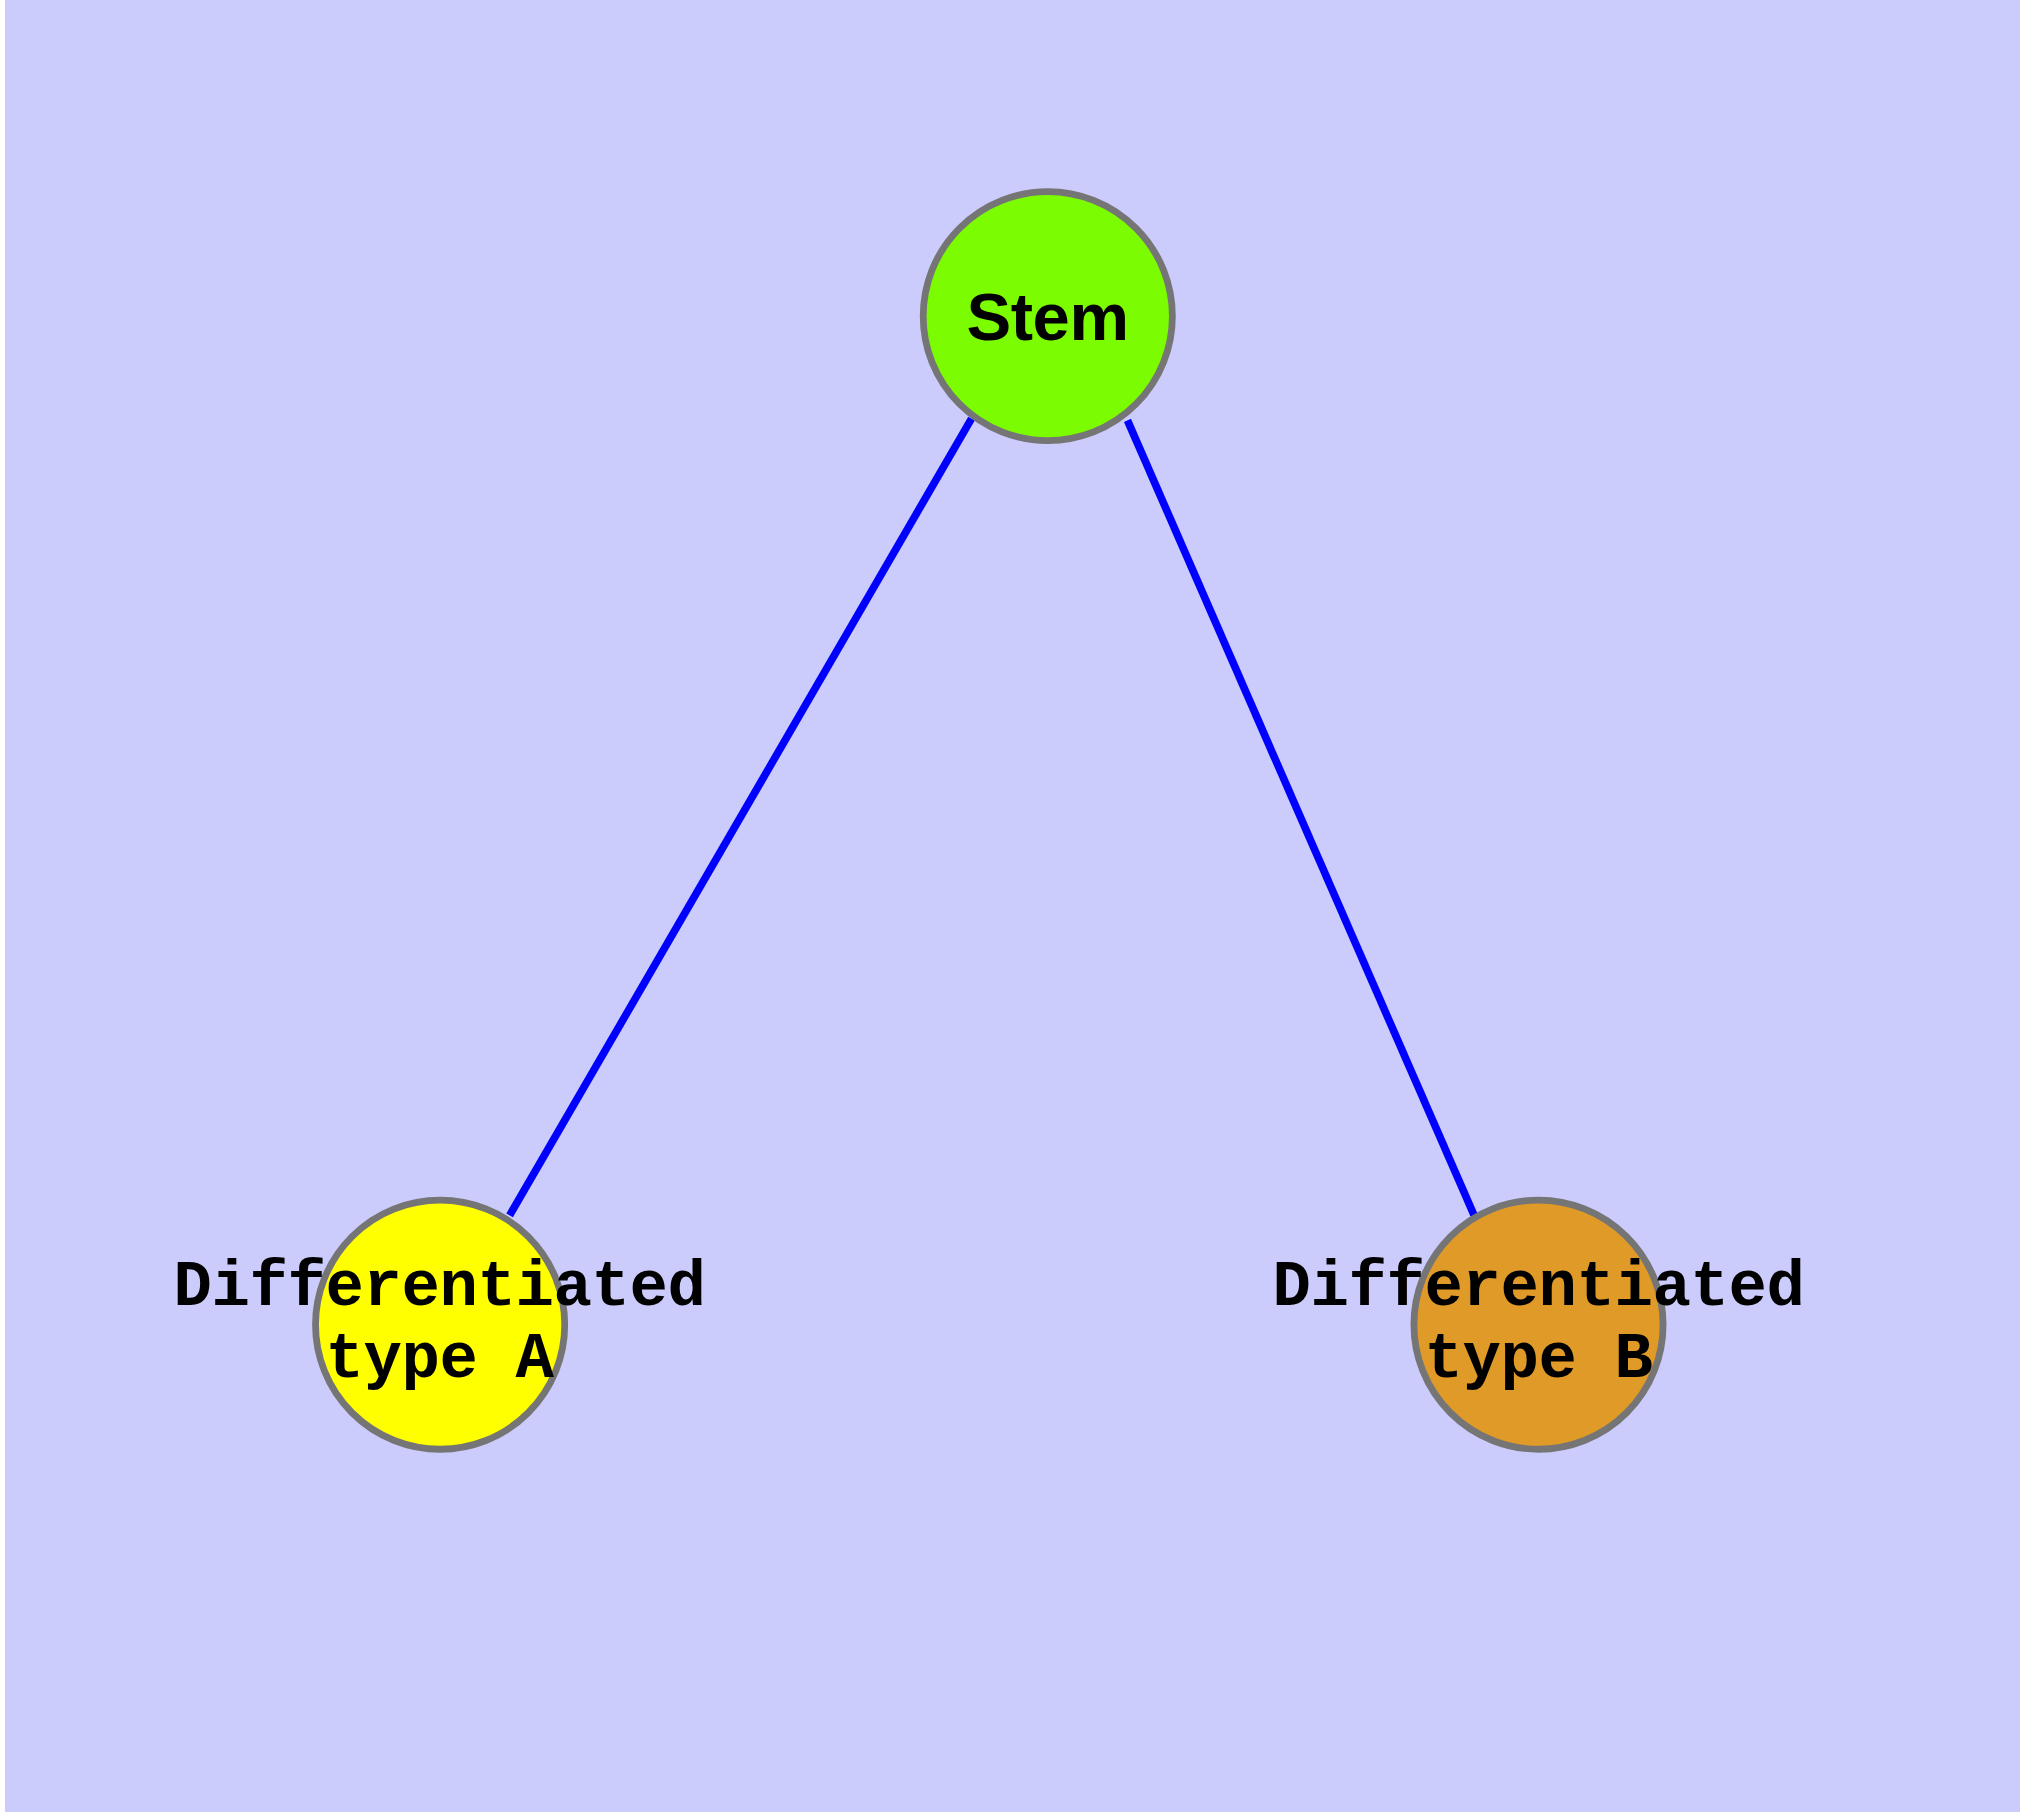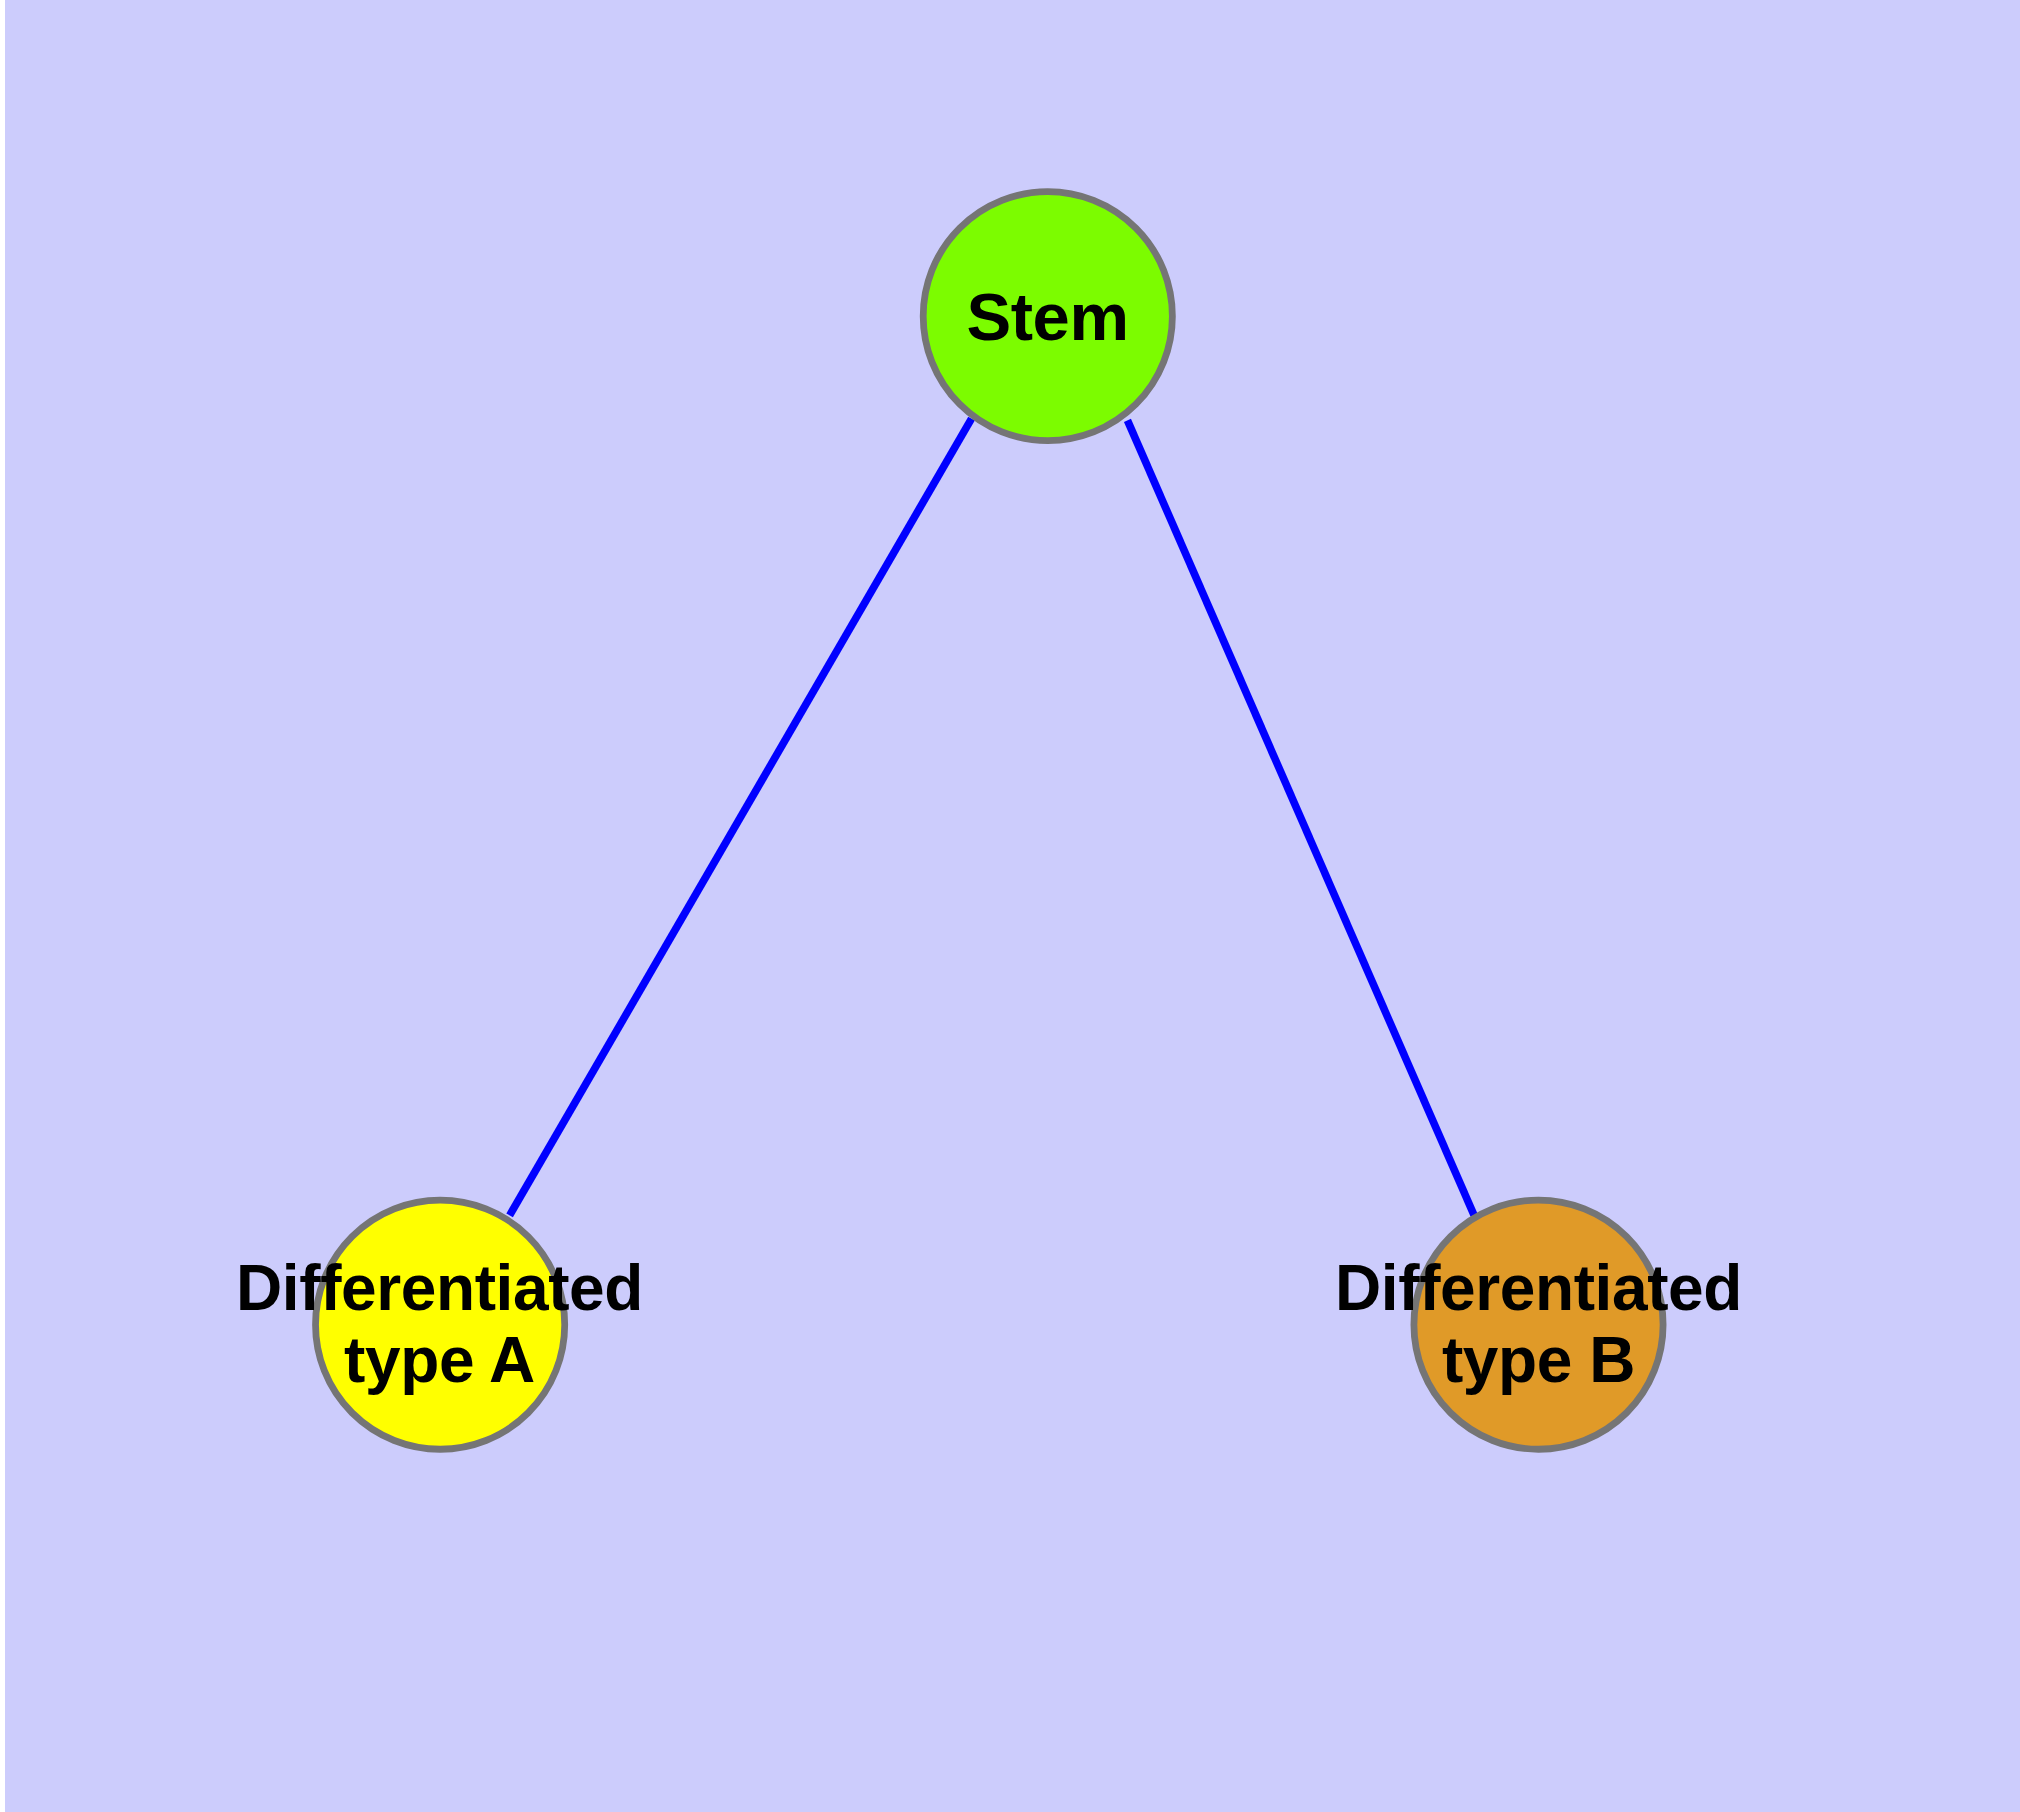--- a/index.html
+++ b/index.html
@@ -42,20 +42,21 @@
     letter-spacing: -0.4px;
     pointer-events: none;
   }
   .label-stem {
     font-size: 67px;
     width: 509px;
   }
   .label-leaf {
     font-size: 64px;
     width: 763px;
+    font-family: Liberation Mono, monospace;
   }
 </style>
 </head>
 <body>
 
 <div id="canvas" style="width: 2021px; height: 1812px; background: rgb(255, 255, 255);">
 
   <div id="plot-area" style="background: rgb(204, 204, 252);"></div>
 
   <svg id="graph-svg" viewBox="0 0 2384 2138" xmlns="http://www.w3.org/2000/svg" style="width: 2021px; height: 1812px;">

